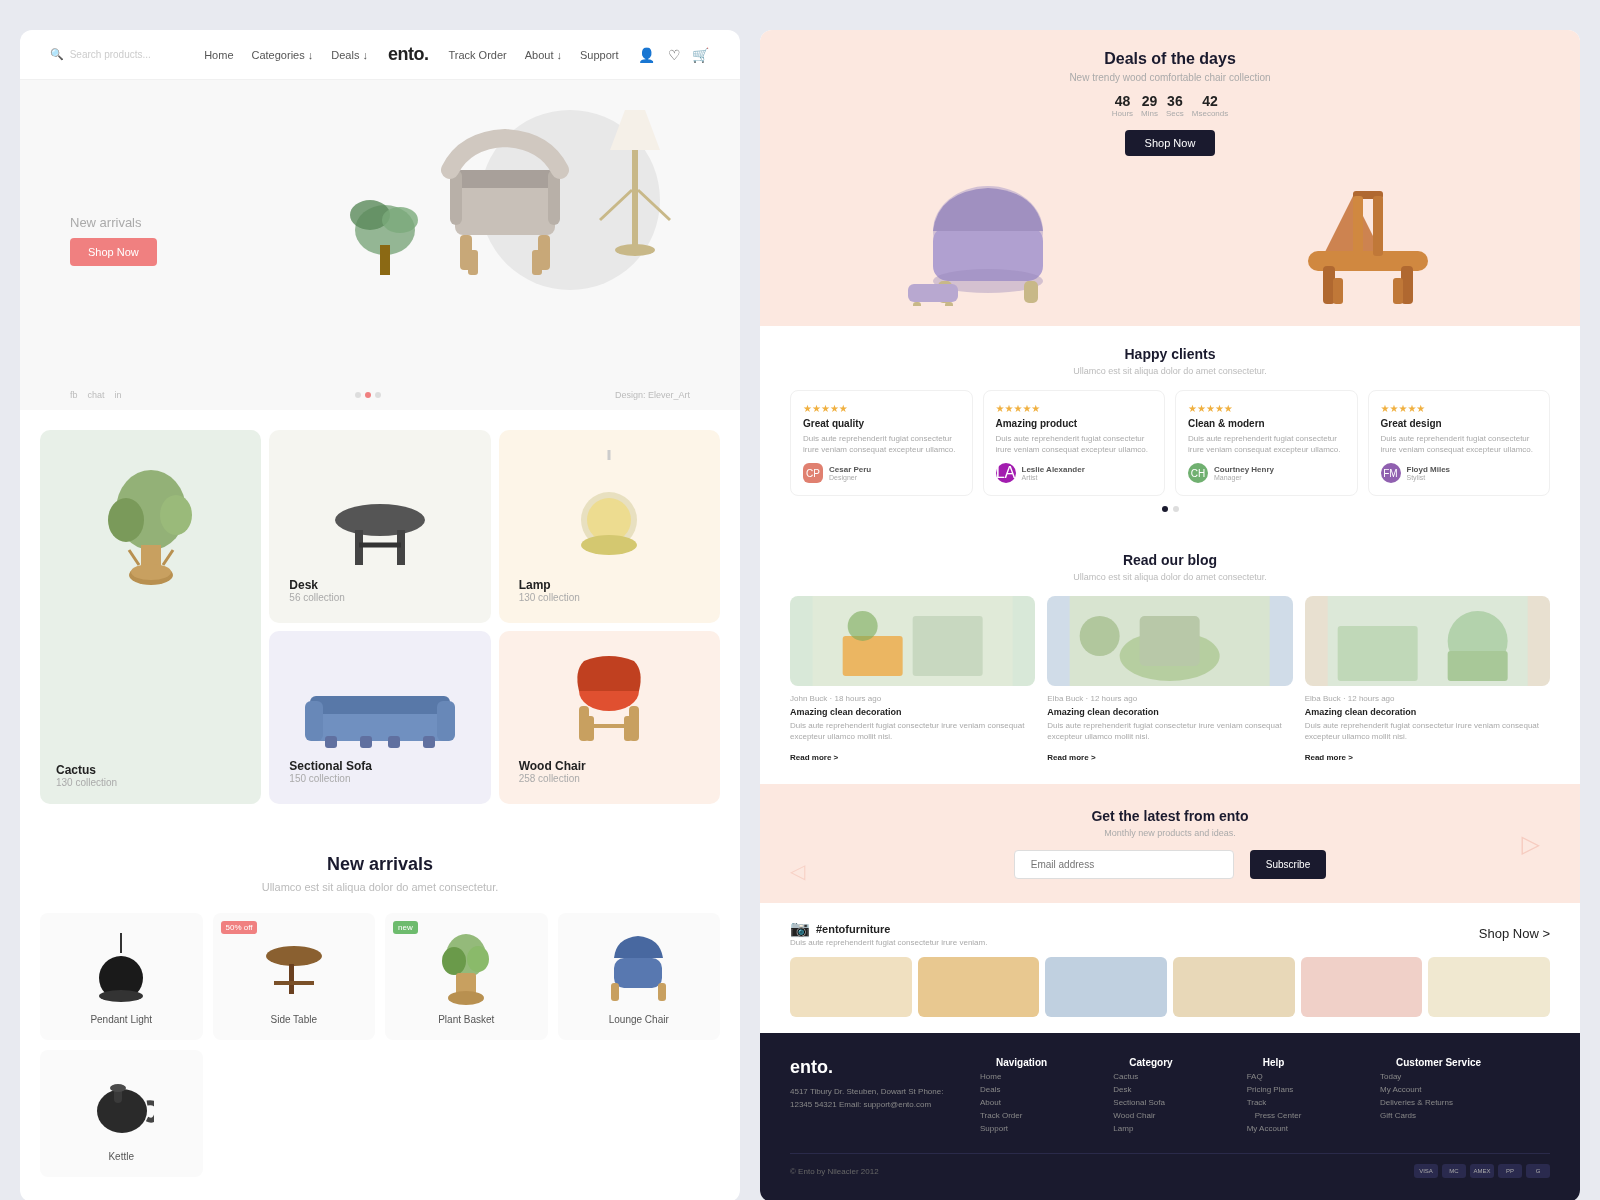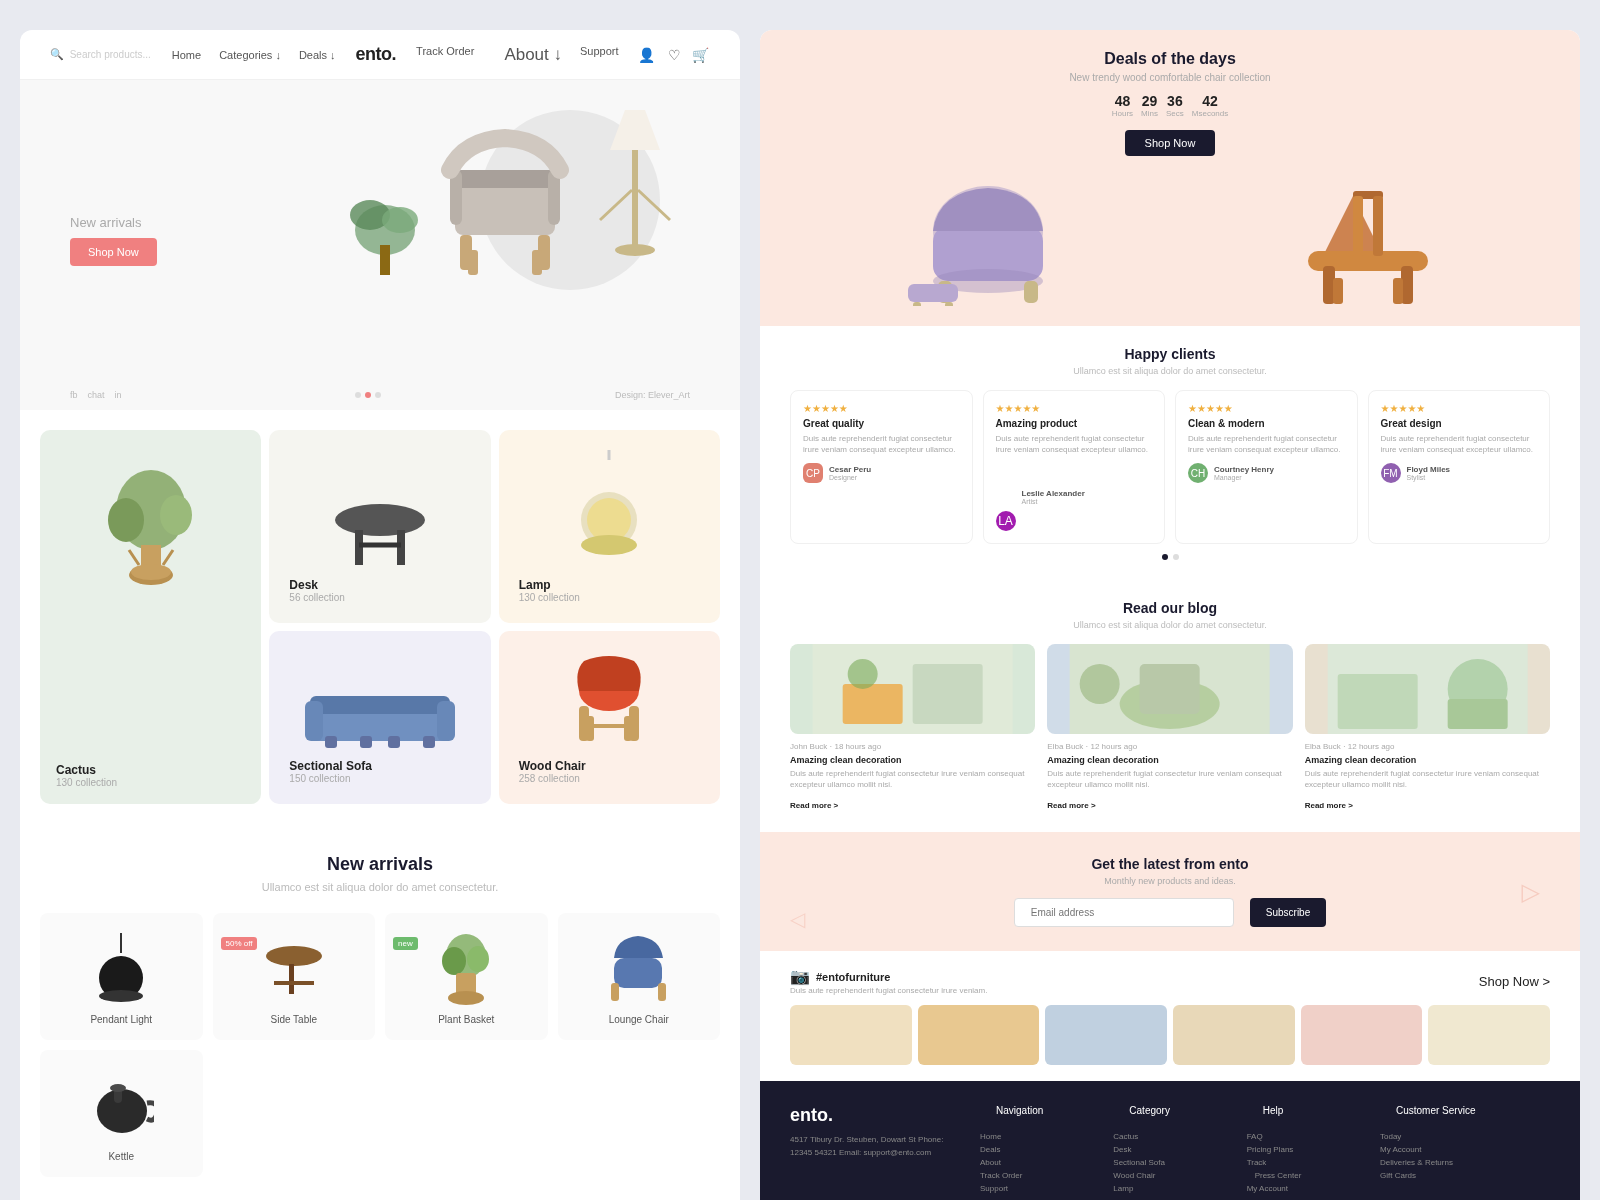--- a/index.html
+++ b/index.html
@@ -157,21 +157,20 @@
     }
     .product-card .badge {
       position: absolute;
       top: 8px;
       left: 8px;
       background: #f08080;
       color: white;
       font-size: 8px;
       padding: 2px 5px;
       border-radius: 3px;
-      margin-top: 16px;
     }
     .product-card .badge-green {
       background: #6dbb6d;
     }
     .product-img { height: 80px; display: flex; align-items: center; justify-content: center; }
     .product-name { font-size: 10px; color: #555; margin-top: 6px; }
 
     
     .right-panel {
       flex: 1;
@@ -334,21 +333,21 @@
       padding: 24px 30px;
     }
     .footer-grid {
       display: grid;
       grid-template-columns: 1.5fr 1fr 1fr 1fr 1.5fr;
       gap: 20px;
       margin-bottom: 16px;
     }
     .footer-logo { font-size: 18px; font-weight: 700; margin-bottom: 8px; }
     .footer-addr { font-size: 8px; color: #888; line-height: 1.6; }
-    .footer-col-title { font-size: 10px; font-weight: 400; color: #fff; margin-bottom: 16px; padding-left: 16px; }
+    .footer-col-title { font-size: 10px; font-weight: 700; color: #fff; margin-bottom: 4px; padding-left: 16px; }
     .footer-link { font-size: 8px; color: #888; display: block; margin-bottom: 4px; }
     .footer-bottom {
       border-top: 1px solid #2a2a4a;
       padding-top: 10px;
       display: flex;
       justify-content: space-between;
       align-items: center;
     }
     .footer-copy { font-size: 8px; color: #666; }
     .payment-icons { display: flex; gap: 4px; }
@@ -371,21 +370,21 @@
       <span style="font-size:10px;color:#ccc;">Search products...</span>
     </div>
     <div class="nav-links">
       <a style="text-decoration:none;color:#555;font-size:11px;">Home</a>
       <a style="text-decoration:none;color:#555;font-size:11px;">Categories ↓</a>
       <a style="text-decoration:none;color:#555;font-size:11px;">Deals ↓</a>
     </div>
     <div class="nav-logo">ento.</div>
     <div class="nav-links">
       <a style="text-decoration:none;color:#555;font-size:11px;">Track Order</a>
-      <a style="text-decoration:none;color:#555;font-size:17px;margin-left:12px;">About ↓</a>
+      <a style="text-decoration:none;color:#555;font-size:11px;">About ↓</a>
       <a style="text-decoration:none;color:#555;font-size:11px;">Support</a>
     </div>
     <div class="nav-right">
       <span class="nav-icon">👤</span>
       <span class="nav-icon">♡</span>
       <span class="nav-icon">🛒</span>
     </div>
   </nav>
 
   <section class="hero">
@@ -650,21 +649,21 @@
             <div class="reviewer-role">Designer</div>
           </div>
         </div>
       </div>
 
       <div class="review-card">
         <div class="review-stars">★★★★★</div>
         <div class="review-title">Amazing product</div>
         <div class="review-text">Duis aute reprehenderit fugiat consectetur irure veniam consequat excepteur ullamco.</div>
         <div class="reviewer">
-          <div class="reviewer-avatar" style="background:#a21caf;display:flex;align-items:center;justify-content:center;font-size:12px;color:white;margin-top:48px;">LA</div>
+          <div class="reviewer-avatar" style="background:#a21caf;display:flex;align-items:center;justify-content:center;font-size:16px;color:white;">LA</div>
           <div>
             <div class="reviewer-name">Leslie Alexander</div>
             <div class="reviewer-role">Artist</div>
           </div>
         </div>
       </div>
 
       <div class="review-card">
         <div class="review-stars">★★★★★</div>
         <div class="review-title">Clean &amp; modern</div>

